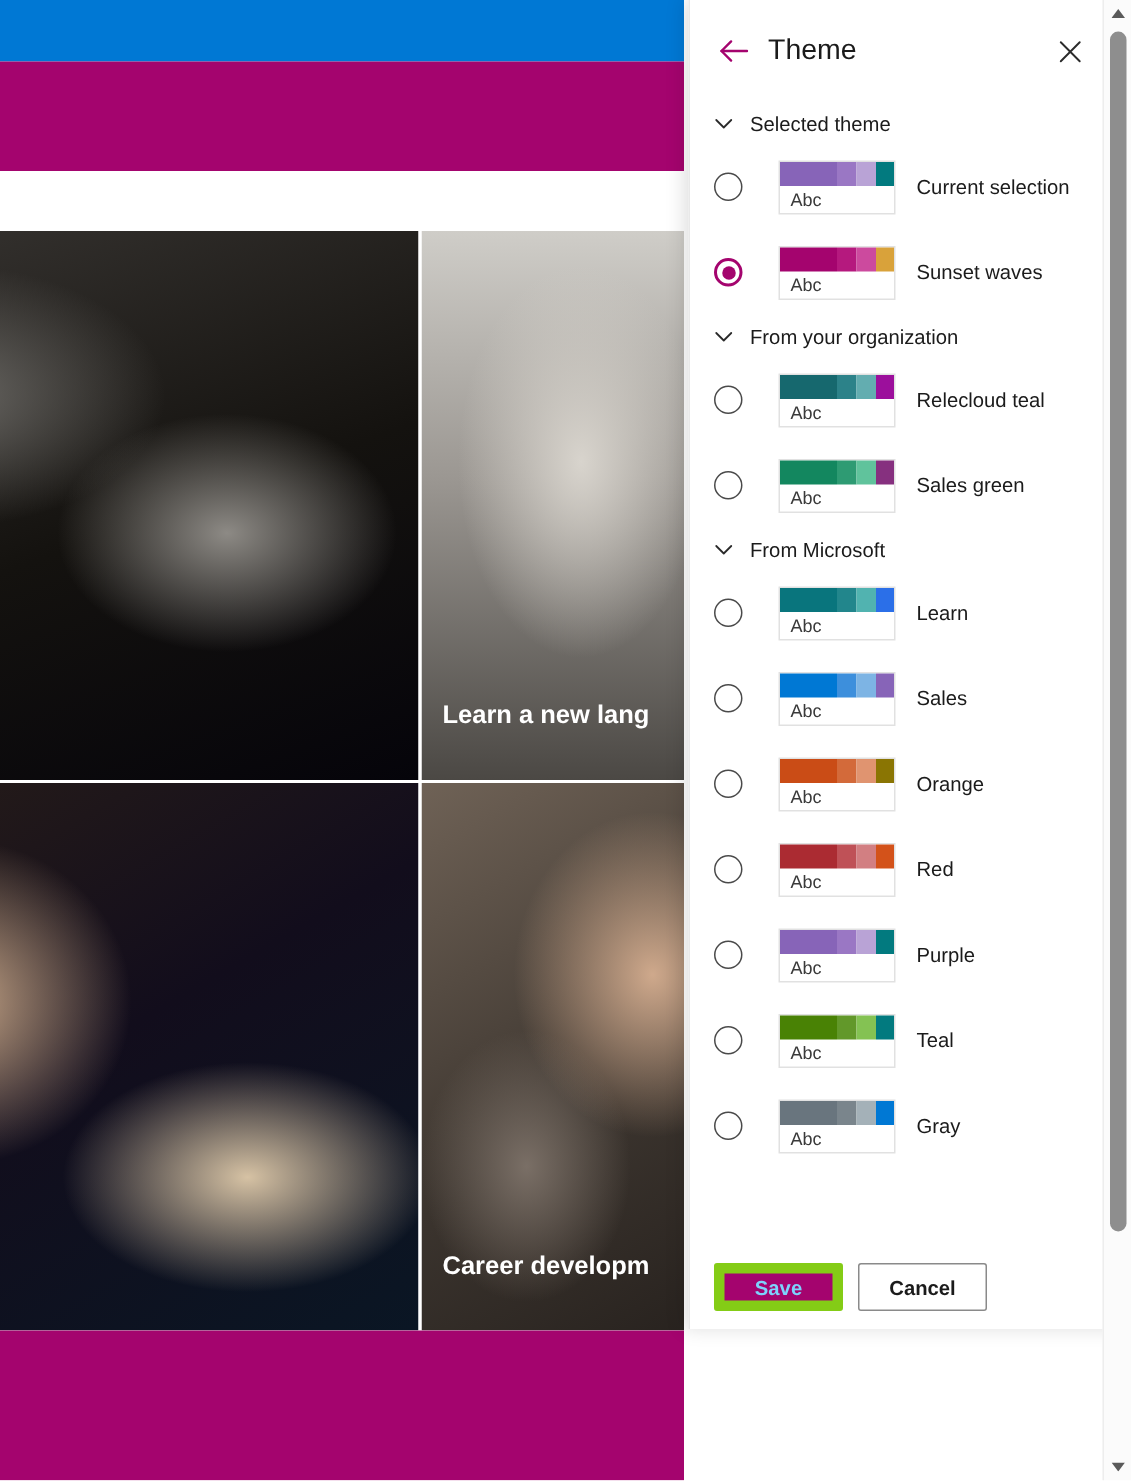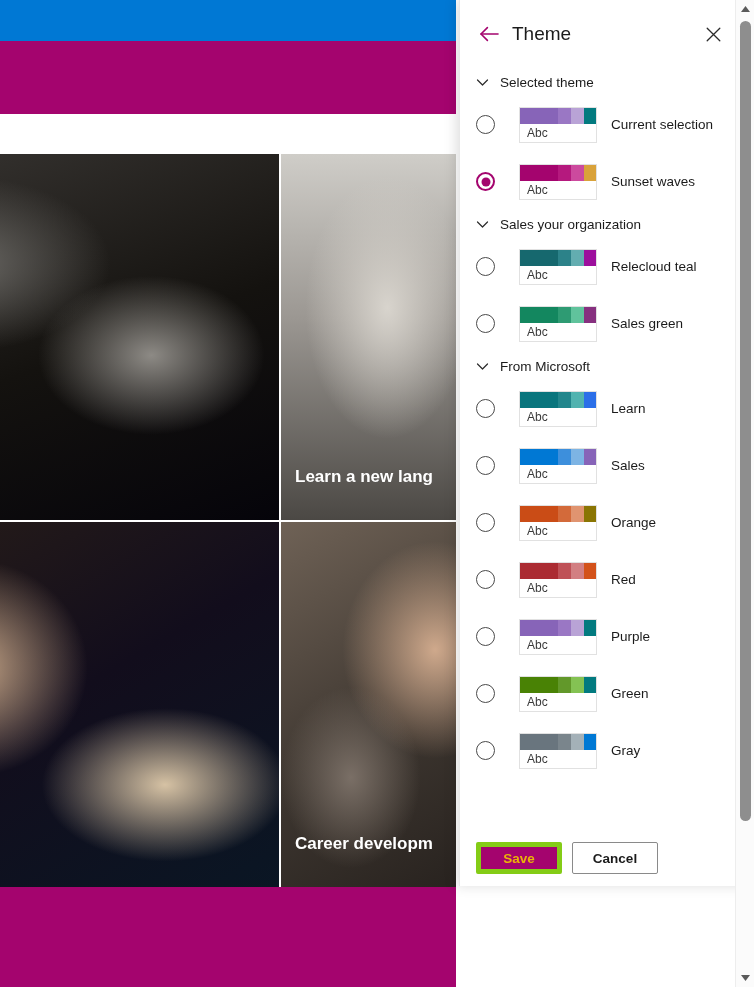--- a/index.html
+++ b/index.html
@@ -129,21 +129,21 @@
     position:absolute;left:0;bottom:0;width:278px;height:56px;
     background:#fff;display:flex;align-items:center;gap:10px;
     padding-left:16px;box-sizing:border-box;
   }
   .btn{
     height:32px;min-width:86px;padding:0 16px;font-size:13.5px;
     border-radius:2px;cursor:pointer;box-sizing:border-box;
     display:inline-flex;align-items:center;justify-content:center;
     font-family:inherit;
   }
-  .btn-primary{background:#a4046e;color:#eab308;border:5px solid #84cc16;font-weight:bold;}
+  .btn-primary{background:#a4046e;color:#7dd3fc;border:7px solid #84cc16;font-weight:bold;}
   .btn-secondary{background:#fff;color:#1b1b1b;border:1px solid #8a8a8a;font-weight:bold;}
 
   
   #sbar{
     position:absolute;right:0;top:0;width:19px;height:987px;
     background:#fbfbfb;border-left:1px solid #ededed;box-sizing:border-box;
   }
   #sbar .arrow{
     position:absolute;left:0;width:18px;height:18px;
     display:flex;align-items:center;justify-content:center;cursor:pointer;
@@ -232,21 +232,21 @@
             <i style="background: rgb(217, 162, 58);"></i>
           </span>
           <span class="abc">Abc</span>
         </span>
         <span class="theme-label">Sunset waves</span>
       </div>
       <div class="group-head">
         <svg class="chev" viewBox="0 0 13 13" fill="none">
           <path d="M1.5 4 L6.5 9 L11.5 4" stroke="#2b2b2b" stroke-width="1.2" stroke-linecap="round" stroke-linejoin="round"></path>
         </svg>
-        <span>Sales your organization</span>
+        <span>From your organization</span>
       </div>
       <div class="theme-row">
         <span class="radio"></span>
         <span class="swatch">
           <span class="bands">
             <i style="background: rgb(22, 104, 110);"></i>
             <i style="background: rgb(44, 130, 137);"></i>
             <i style="background: rgb(99, 173, 176);"></i>
             <i style="background: rgb(156, 15, 156);"></i>
           </span>
@@ -342,21 +342,21 @@
         <span class="radio"></span>
         <span class="swatch">
           <span class="bands">
             <i style="background: rgb(73, 130, 5);"></i>
             <i style="background: rgb(98, 152, 42);"></i>
             <i style="background: rgb(132, 194, 83);"></i>
             <i style="background: rgb(2, 122, 127);"></i>
           </span>
           <span class="abc">Abc</span>
         </span>
-        <span class="theme-label">Green</span>
+        <span class="theme-label">Teal</span>
       </div>
       <div class="theme-row">
         <span class="radio"></span>
         <span class="swatch">
           <span class="bands">
             <i style="background: rgb(105, 117, 126);"></i>
             <i style="background: rgb(122, 133, 140);"></i>
             <i style="background: rgb(164, 177, 184);"></i>
             <i style="background: rgb(0, 120, 212);"></i>
           </span>

